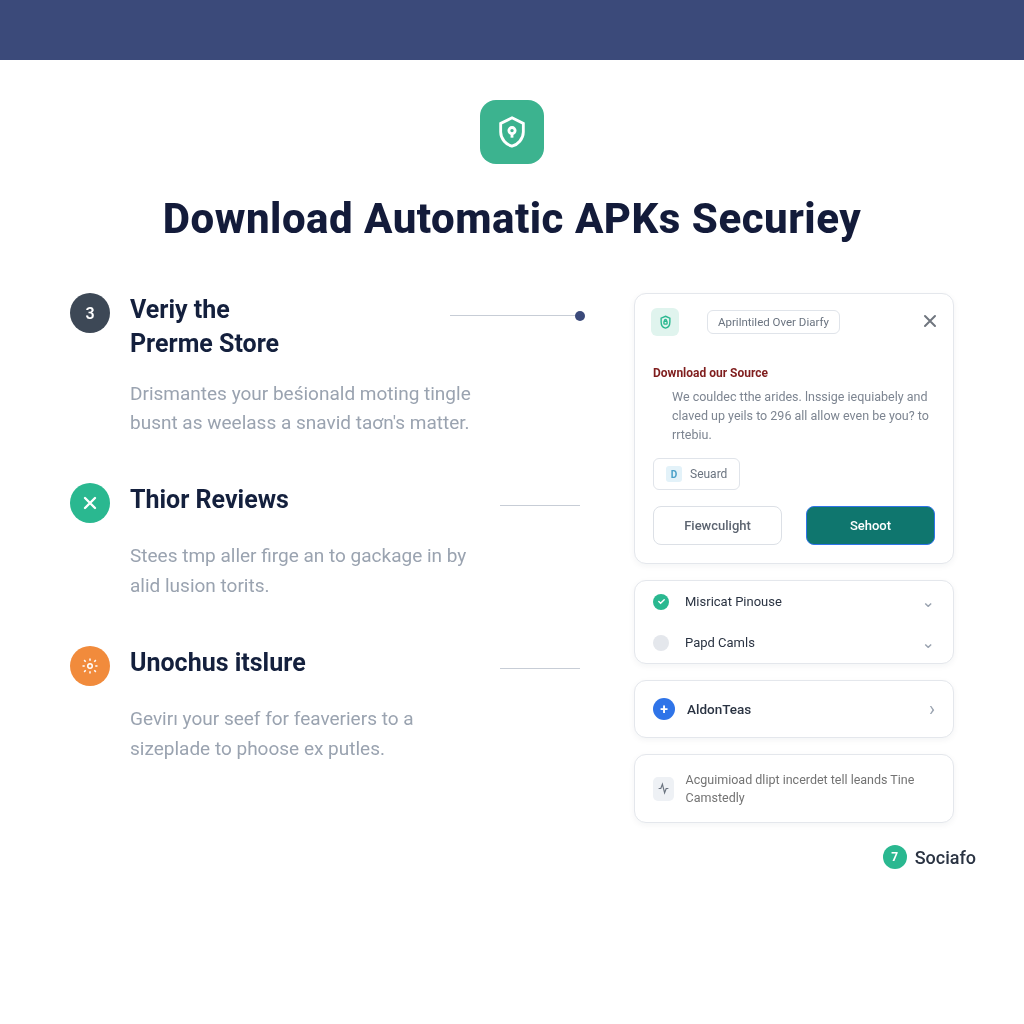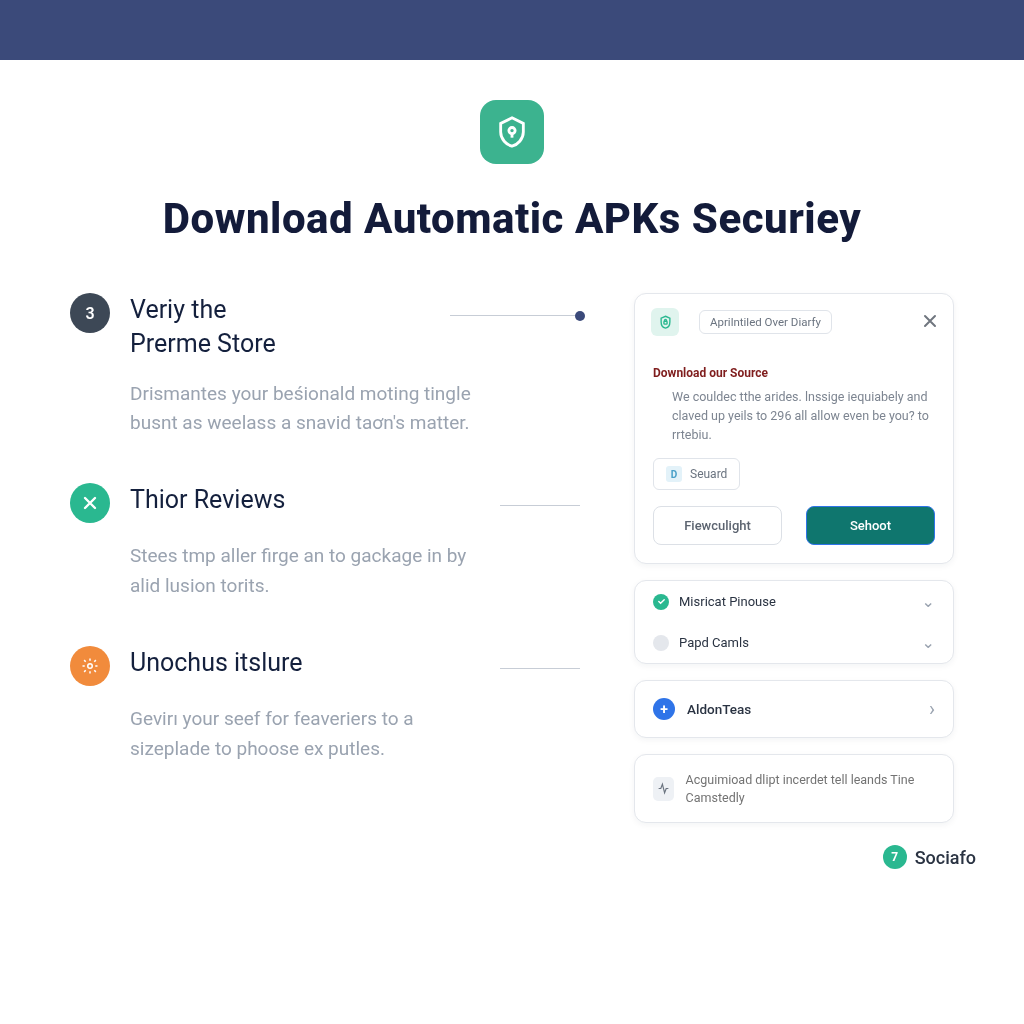--- a/index.html
+++ b/index.html
@@ -12,41 +12,41 @@
   .page-title { font-size: 42px; font-weight: 800; color: #131b3a; letter-spacing: 0.5px; }
   .columns { display: flex; gap: 30px; }
   .left-col { flex: 1; }
   .right-col { width: 320px; }
   .step { margin-bottom: 46px; position: relative; }
   .step-header { display: flex; align-items: flex-start; gap: 20px; margin-bottom: 18px; }
   .step-badge { width: 40px; height: 40px; border-radius: 50%; display: flex; align-items: center; justify-content: center; color: #fff; font-weight: 600; flex-shrink: 0; font-size: 16px; }
   .badge-dark { background: #3d4856; }
   .badge-green { background: #2ab890; }
   .badge-orange { background: #f18b3c; }
-  .step-title { font-size: 25px; font-weight: 400; color: #14203d; line-height: 1.35; }
+  .step-title { font-size: 25px; font-weight: 700; color: #14203d; line-height: 1.35; }
   .step-body { margin-left: 60px; font-size: 19px; color: #9aa3b0; line-height: 1.55; max-width: 360px; }
   .connector { position: absolute; height: 1px; background: #c7cdd6; }
   .connector .dot { width: 10px; height: 10px; background: #3b4a7a; border-radius: 50%; position: absolute; right: -5px; top: -4.5px; }
   .card { background: #fff; border: 1px solid #e4e7ec; border-radius: 12px; box-shadow: 0 2px 6px rgba(20,30,60,0.05); margin-bottom: 16px; }
-  .card-header { display: flex; align-items: center; padding: 14px 16px; gap: 20px; }
+  .card-header { display: flex; align-items: center; padding: 14px 16px; gap: 28px; }
   .mini-icon { width: 28px; height: 28px; border-radius: 6px; display: flex; align-items: center; justify-content: center; flex-shrink: 0; }
   .mini-icon.green { background: #e0f4ee; }
   .card-tag { border: 1px solid #e0e4ea; border-radius: 6px; padding: 4px 10px; font-size: 11.5px; color: #6b7480; }
   .close-x { margin-left: auto; color: #70767f; font-size: 16px; cursor: pointer; }
   .card-body { padding: 16px 18px; }
   .card-title { font-size: 12px; font-weight: 700; color: #7f1d1d; margin-bottom: 8px; }
   .card-text { font-size: 12.5px; color: #7d8591; line-height: 1.5; margin-bottom: 14px; margin-left: 19px; }
   .input-chip { border: 1px solid #e0e4ea; border-radius: 6px; padding: 7px 12px; font-size: 12px; color: #6b7480; display: inline-flex; align-items: center; gap: 8px; }
   .chip-letter { width: 16px; height: 16px; background: #e3f2f9; color: #4aa0c8; font-size: 10px; font-weight: 700; display: flex; align-items: center; justify-content: center; border-radius: 3px; }
   .card-actions { display: flex; gap: 24px; padding: 0 18px 18px 18px; }
   .btn { flex: 1; padding: 11px 0; border-radius: 8px; font-size: 13px; font-weight: 500; text-align: center; cursor: pointer; }
   .btn-outline { border: 1px solid #dce0e6; color: #5c6470; background: #fff; }
   .btn-primary { background: #0f766e; color: #fff; border: 1px solid #2f74e8; }
   .info-block { padding: 14px 18px 8px 18px; text-align: center; font-size: 12.5px; color: #9aa3b0; line-height: 1.4; }
-  .option-row { display: flex; align-items: center; padding: 11px 18px; gap: 10px; font-size: 13px; color: #2a3342; }
+  .option-row { display: flex; align-items: center; padding: 11px 18px; gap: 16px; font-size: 13px; color: #2a3342; }
   .status-dot { width: 16px; height: 16px; border-radius: 50%; display: flex; align-items: center; justify-content: center; }
   .status-dot.ok { background: #2ab890; }
   .status-dot.neutral { background: #e4e7ec; }
   .status-dot.ok svg { width: 9px; height: 9px; }
   .chev { margin-left: auto; color: #9aa3b0; font-size: 16px; }
   .action-row { display: flex; align-items: center; padding: 16px 18px; gap: 12px; }
   .plus-circle { width: 22px; height: 22px; border-radius: 50%; background: #2f74e8; color: #fff; display: flex; align-items: center; justify-content: center; font-size: 14px; font-weight: 700; }
   .action-label { font-size: 13.5px; color: #2a3342; font-weight: 500; }
   .docu-row { display: flex; align-items: center; padding: 16px 18px; gap: 12px; }
   .docu-icon { width: 24px; height: 24px; border-radius: 5px; background: #eef1f5; display: flex; align-items: center; justify-content: center; color: #6b7480; font-size: 11px; }

